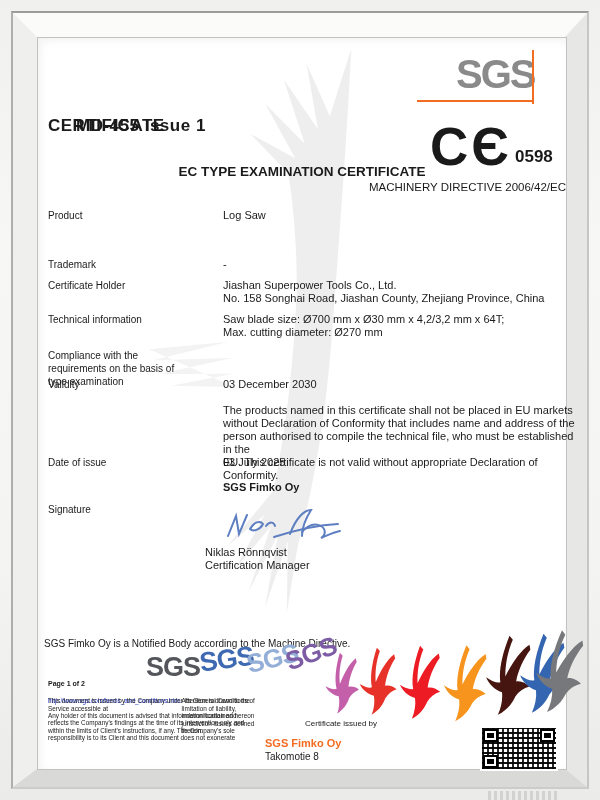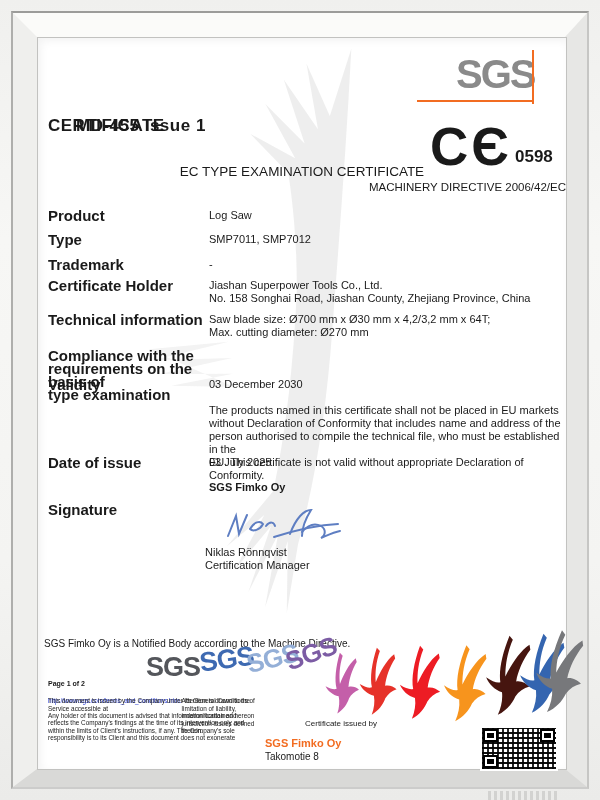--- a/index.html
+++ b/index.html
@@ -19,25 +19,25 @@
   
   .cert-title{left:10px;top:78px;font-size:17px;font-weight:bold;letter-spacing:.5px;white-space:nowrap;}
   .cert-title .num{margin-left:28px;}
   .sgs-logo-text{left:418px;top:16px;font-size:40px;font-weight:bold;color:#8A8A8A;letter-spacing:-2px;line-height:40px;}
   .sgs-hline{left:379px;top:62px;width:116px;height:2px;}
   .sgs-vline{left:494px;top:12px;width:2px;height:54px;}
   .ce-wrap{left:392px;top:70px;display:flex;align-items:flex-end;white-space:nowrap;}
   .ce-mark{font-size:53px;font-weight:bold;line-height:44px;letter-spacing:3px;position:static;}
   .ce-num{font-size:17px;font-weight:bold;line-height:24px;margin-left:3px;position:static;margin-top:37px;}
   
-  .sub1{left:0;top:126px;width:528px;text-align:center;font-weight:normal;font-size:13.5px;}
+  .sub1{left:0;top:126px;width:528px;text-align:center;font-weight:bold;font-size:13.5px;}
   .sub2{left:0;top:143px;width:528px;text-align:right;font-size:11.5px;}
   
   .row{left:10px;display:flex;}
-  .fl{width:161px;font-weight:bold;font-size:15px;line-height:13px;white-space:pre-line;position:static;}
+  .fl{width:175px;font-weight:normal;font-size:10px;line-height:13px;white-space:pre-line;position:static;}
   .fv{width:352px;font-size:11px;line-height:13px;white-space:pre-line;position:static;}
   .fv-bold{font-weight:bold;}
   
   .sig-svg{left:178px;top:466px;width:132px;height:44px;}
   .signer{left:167px;top:508px;font-size:11px;line-height:13px;white-space:pre-line;}
   
   .notified{left:6px;top:600px;font-size:10px;}
   
   .strip{left:0;top:0;width:528px;height:732px;pointer-events:none;}
   .strip-sgs{font-weight:bold;line-height:1;letter-spacing:-1px;transform-origin:left top;position:absolute;}
@@ -95,24 +95,20 @@
       <span class="ce-mark">CЄ</span>
       <span class="ce-num">0598</span>
     </div>
 
     <div class="sub1">EC TYPE EXAMINATION CERTIFICATE</div>
     <div class="sub2">MACHINERY DIRECTIVE 2006/42/EC</div>
 
     <div class="row" style="top:171px">
       <span class="fl">Product</span>
       <span class="fv">Log Saw</span>
-    </div>
-    <div class="row" style="top:195px">
-      <span class="fl">Type</span>
-      <span class="fv">SMP7011, SMP7012</span>
     </div>
     <div class="row" style="top:220px">
       <span class="fl">Trademark</span>
       <span class="fv">-</span>
     </div>
     <div class="row" style="top:241px">
       <span class="fl">Certificate Holder</span>
       <span class="fv">Jiashan Superpower Tools Co., Ltd.
 No. 158 Songhai Road, Jiashan County, Zhejiang Province, China</span>
     </div>

